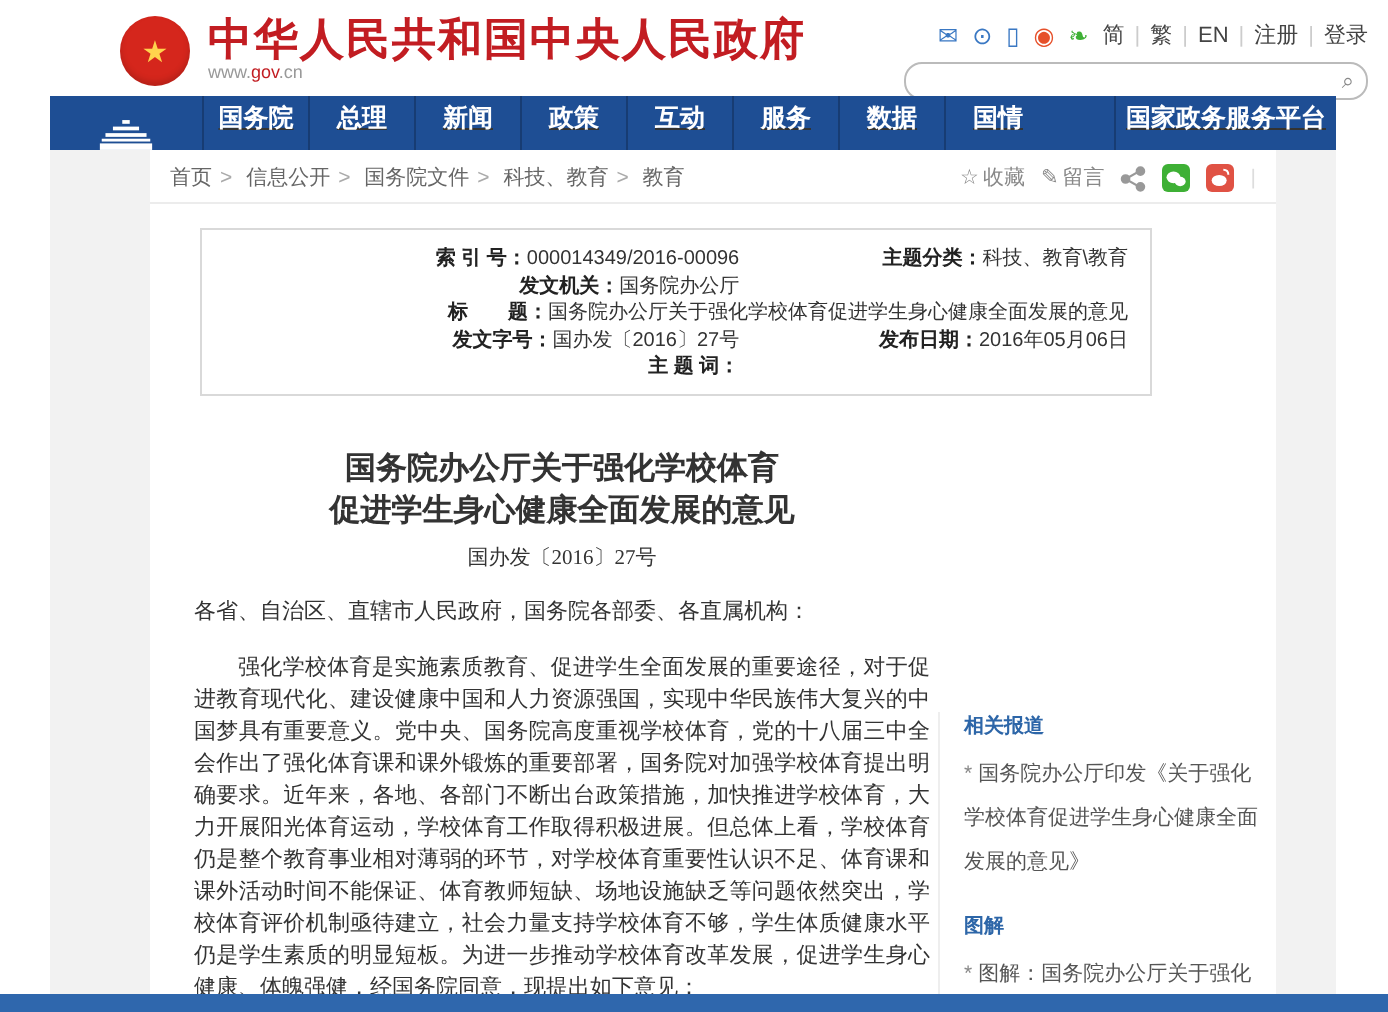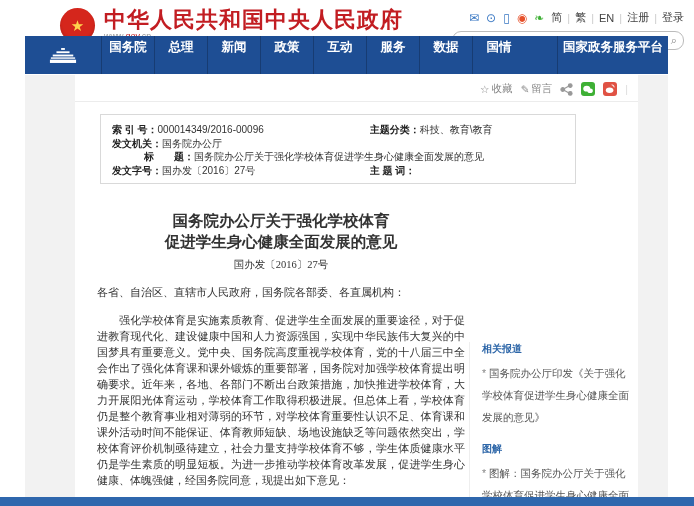--- a/index.html
+++ b/index.html
@@ -21,22 +21,22 @@
   .hicon.wb{color:#e6502a;}
   .hicon.wx{color:#3eb035;}
   .hdr-links{display:flex;gap:5px;align-items:center;}
   .hdr-links .lnk{cursor:pointer;color:#444;}
   .hdr-links .sep{color:#ccc;}
   .searchbar{margin-top:6px;display:flex;align-items:center;width:218px;height:17px;
              border:1px solid #bbb;border-radius:9px;background:#fff;padding:0 6px;}
   .searchbar input{flex:1;border:none;outline:none;font-size:10px;background:transparent;height:13px;}
   .search-glyph{color:#888;font-size:11px;cursor:pointer;}
   
-  .nav{position:absolute;left:25px;top:36px;width:643px;height:38px;display:flex;
-       background:var(--nav-blue,#1e4e94);}
+  .nav{position:absolute;left:25px;top:48px;width:643px;height:38px;display:flex;
+       background:var(--nav-blue,#1e4e94);text-decoration:underline;}
   .nav-item{color:#fff;font-size:12.5px;font-weight:bold;line-height:23px;text-align:center;
             flex:1;cursor:pointer;border-left:1px solid rgba(0,0,0,.22);white-space:nowrap;}
   .nav-home{flex:0 0 76px;border-left:none;display:flex;align-items:center;justify-content:center;}
   .nav-last{flex:0 0 110px;margin-left:32px;}
   
   .band{position:absolute;left:25px;top:75px;width:643px;height:422px;background:#f2f2f2;}
   .card{position:absolute;left:50px;top:0;width:563px;height:422px;background:#fff;overflow:hidden;}
   
   .crumb-row{display:flex;align-items:center;height:24px;padding:2px 10px 0 10px;
              border-bottom:1px solid #ececec;font-size:10.5px;color:#666;}
@@ -46,21 +46,21 @@
   .crumb-tools{margin-left:auto;display:flex;align-items:center;gap:8px;color:#888;font-size:10.5px;}
   .tool{cursor:pointer;display:flex;align-items:center;gap:2px;}
   .sq{width:14px;height:14px;border-radius:3px;display:inline-flex;align-items:center;justify-content:center;cursor:pointer;}
   .sq.wx{background:#3eb035;}
   .sq.wb{background:#e05244;}
   .tool-div{color:#ddd;}
   
   .meta-box{margin:12px 0 0 25px;width:452px;border:1px solid #d9d9d9;padding:8px 11px 6px 11px;
             font-size:10px;line-height:13.5px;}
   .meta-grid{display:grid;grid-template-columns:57% 43%;}
-  .meta-cell{white-space:nowrap;overflow:hidden;}
+  .meta-cell{white-space:nowrap;overflow:hidden;text-align:right;}
   .meta-cell b{color:#222;font-weight:bold;}
   .meta-title{grid-column:1 / -1;margin-left:32px;}
   
   .docwrap{position:relative;}
   .doc{width:392px;margin-left:10px;font-family:Liberation Serif, serif;}
   .doc-title{margin-top:26px;text-align:center;font-size:15.5px;font-weight:bold;line-height:21px;color:#333;}
   .doc-no{text-align:center;font-size:10.5px;margin-top:6px;color:#333;}
   .doc-body{margin-top:12px;font-size:11px;line-height:16px;text-align:justify;color:#333;}
   .doc-body p{margin:12px;}
   .doc-body p.ind{text-indent:2em;}
@@ -132,20 +132,27 @@
     <div class="nav-item">服务</div>
     <div class="nav-item">数据</div>
     <div class="nav-item">国情</div>
     <div class="nav-item nav-last">国家政务服务平台</div>
   </div>
 
   <div class="band">
     <div class="card">
 
       <div class="crumb-row">
+        <span class="crumb">
+          <span class="crumb-item">首页</span><span class="bsep">&gt;</span>
+          <span class="crumb-item">信息公开</span><span class="bsep">&gt;</span>
+          <span class="crumb-item">国务院文件</span><span class="bsep">&gt;</span>
+          <span class="crumb-item">科技、教育</span><span class="bsep">&gt;</span>
+          <span class="crumb-item">教育</span>
+        </span>
         <span class="crumb-tools">
           <span class="tool">
               <span>☆</span>
               <span>收藏</span>
             </span>
           <span class="tool">
               <span>✎</span>
               <span>留言</span>
             </span>
           <span class="tool">
@@ -175,20 +182,21 @@
         </span>
       </div>
 
       <div class="meta-box">
         <div class="meta-grid">
           <div class="meta-cell"><b>索 引 号：</b><span>000014349/2016-00096</span></div>
           <div class="meta-cell"><b>主题分类：</b><span>科技、教育\教育</span></div>
           <div class="meta-cell"><b>发文机关：</b><span>国务院办公厅</span></div>
           <div class="meta-cell meta-title"><b>标　　题：</b><span>国务院办公厅关于强化学校体育促进学生身心健康全面发展的意见</span></div>
           <div class="meta-cell"><b>发文字号：</b><span>国办发〔2016〕27号</span></div>
+          <div class="meta-cell"><b>发布日期：</b><span>2016年05月06日</span></div>
           <div class="meta-cell"><b>主 题 词：</b><span></span></div>
         </div>
       </div>
 
       <div class="docwrap">
         <div class="doc">
           <div class="doc-title">
             <div>国务院办公厅关于强化学校体育</div>
             <div>促进学生身心健康全面发展的意见</div>
           </div>

